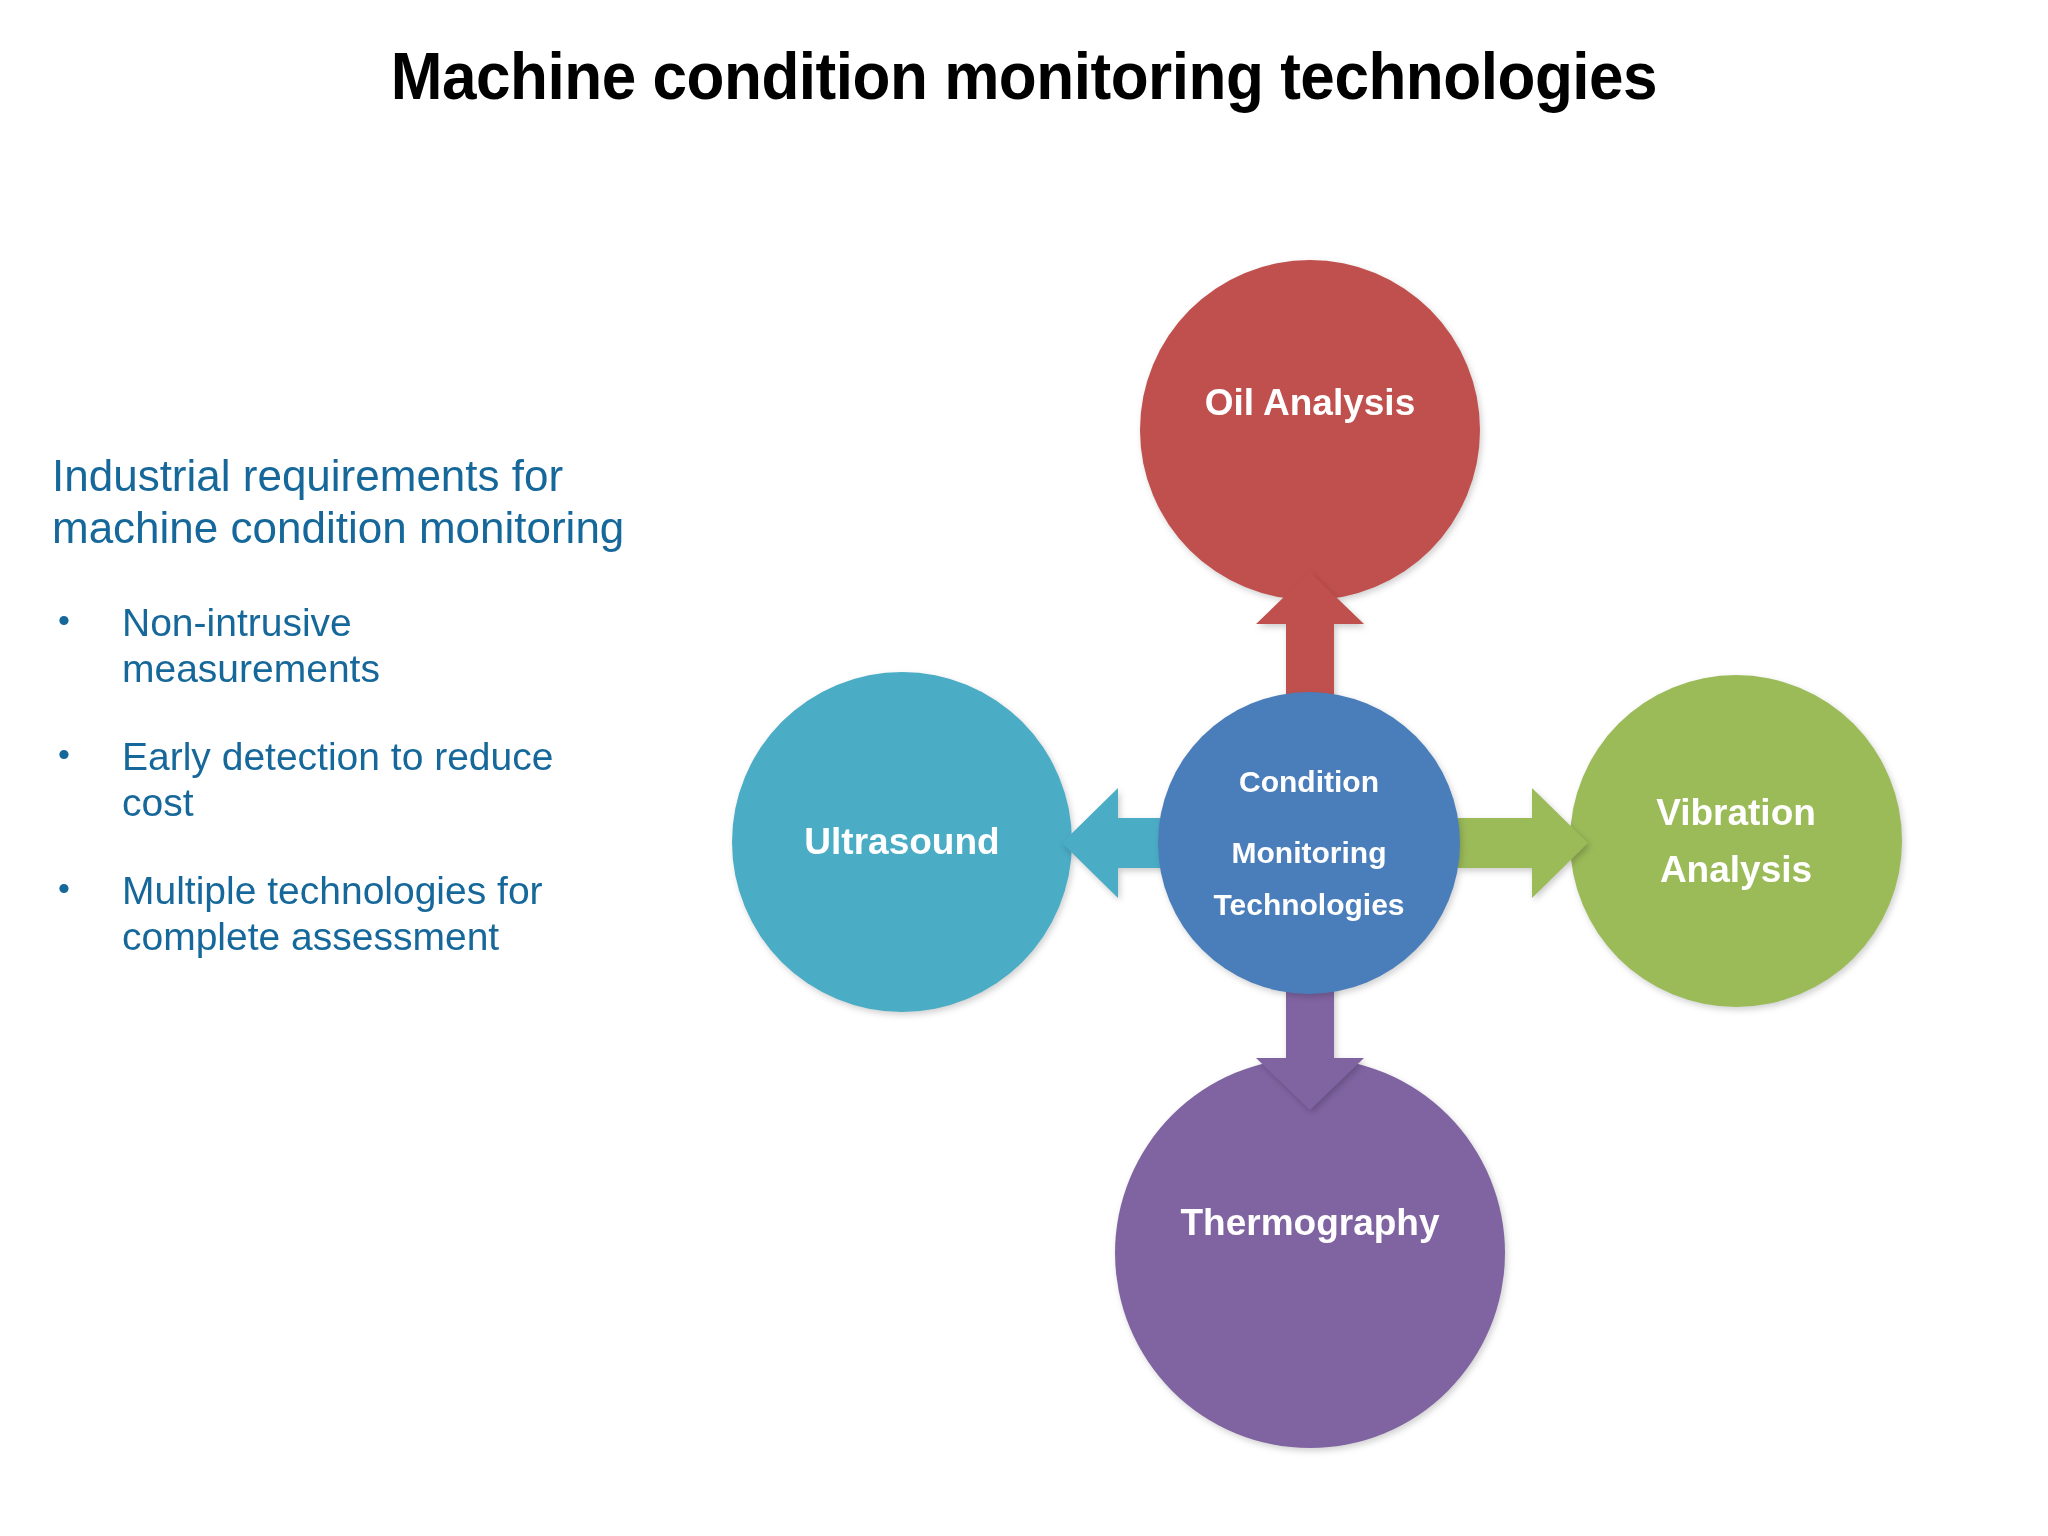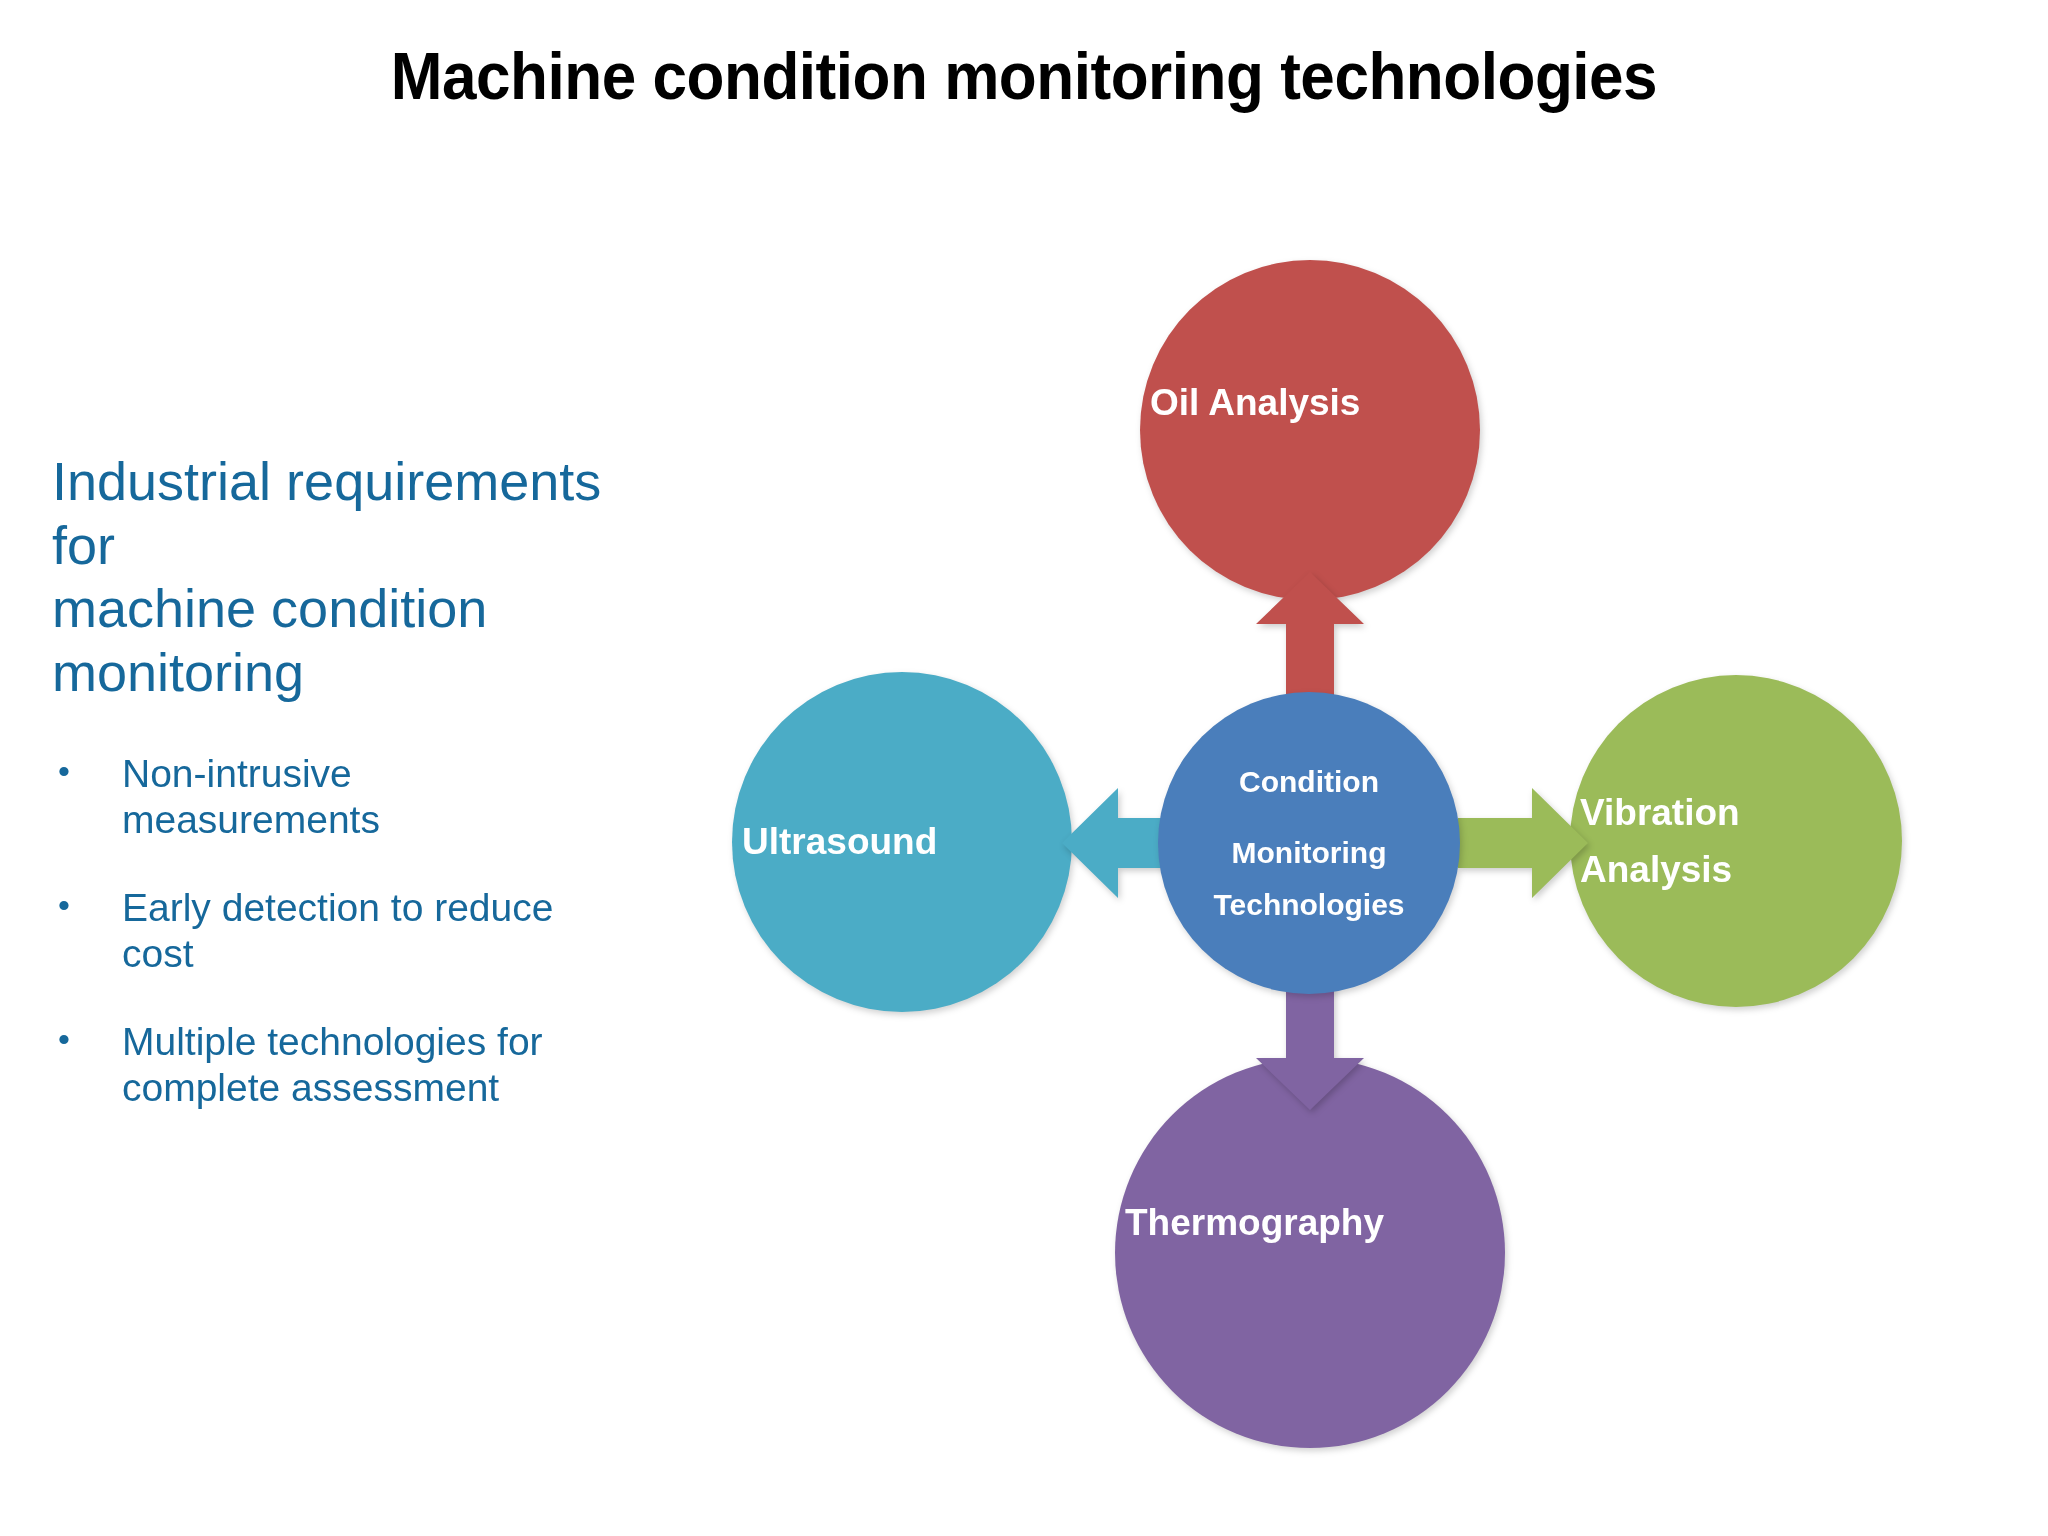--- a/index.html
+++ b/index.html
@@ -27,21 +27,21 @@
   }
 
   
   #left-col{
     position:absolute;
     left:52px; top:450px;
     width:620px;
     color:#16689B;
   }
   #intro{
-    font-size:54px;
+    font-size:44px;
     line-height:1.18;
     color:#16689B;
     margin-bottom:46px;
   }
   .bullet-row{
     display:flex;
     align-items:flex-start;
     margin-bottom:42px;
   }
   .bullet-dot{
@@ -66,21 +66,21 @@
     position:absolute;
     left:690px; top:220px;
     width:1300px; height:1270px;
   }
   .node{
     position:absolute;
     border-radius:50%;
     display:flex;
     align-items:center;
     justify-content:center;
-    text-align:left;
+    text-align:center;
     color:#ffffff;
     font-weight:bold;
     box-sizing:border-box;
     filter:drop-shadow(2px 3px 3px rgba(0,0,0,0.18));
   }
   .node .lbl{
     display:block;
     width:100%;
     padding:0 10px;
     box-sizing:border-box;

